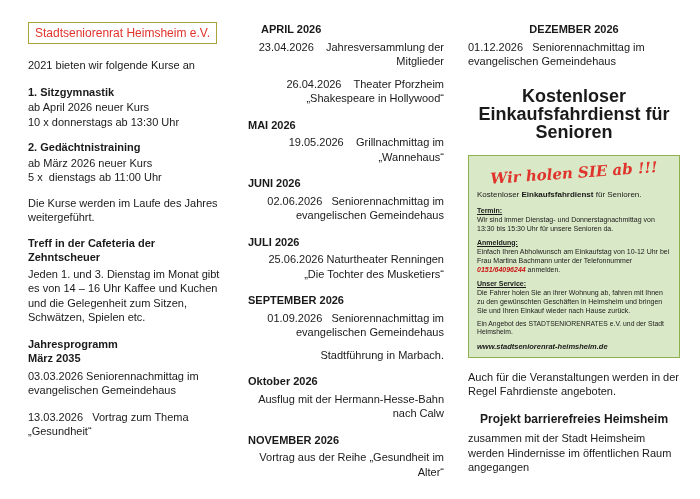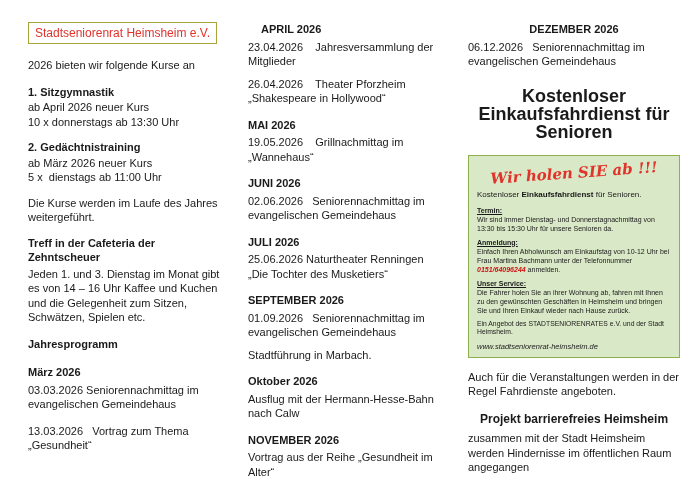--- a/index.html
+++ b/index.html
@@ -22,28 +22,28 @@
     color: var(--title-red, #e0332c);
     font-size: 12px; padding: 3px 6px; margin-bottom: 14px;
     display: inline-block; align-self: flex-start;
   }
   .intro { margin-bottom: 12px; }
   .block { margin-bottom: 11px; }
   .block p.bold { margin-bottom: 1px; }
   .note { margin-bottom: 11px; }
   .treff-title { margin-bottom: 2px; }
   .treff-text { margin-bottom: 12px; }
-  .program-title { margin-bottom: 14px; }
+  .program-title { }
   .march-title { margin-bottom: 3px; }
   .march-item { margin-bottom: 12px; }
 
   
   .month-heading { font-weight: bold; margin: 4px 0 3px; }
   .col-mid .month-heading:first-child { margin-top: 0; margin-left: 13px; }
-  .event { margin-bottom: 8px; }
+  .event { margin-bottom: 8px; text-align: right; }
 
   
   .dez-heading { font-weight: bold; margin-bottom: 3px; }
   .dez-item { margin-bottom: 14px; }
   .service-heading {
     font-weight: bold; font-size: 18px; line-height: 18px;
     text-align: center; margin: 4px 6px 14px;
   }
   .service-box {
     background: var(--service-box-bg, #d9e8c6);
@@ -55,56 +55,56 @@
     font-family: "DejaVu Serif", serif;
     font-style: italic; font-weight: bold; font-size: 15px;
     text-align: center; transform: rotate(-4deg);
     margin: 2px 0 8px;
   }
   .box-intro { font-size: 8px; line-height: 10px; margin-bottom: 6px; }
   .box-label { font-size: 7px; line-height: 9px; text-decoration: underline; font-weight: bold; }
   .box-text { font-size: 7px; line-height: 9px; margin-bottom: 5px; }
   .phone { color: var(--phone-red, #cc1111); font-weight: bold; font-style: italic; }
   .box-footer { font-size: 6.8px; line-height: 8.5px; margin: 4px 0 5px; }
-  .box-website { font-size: 7.5px; line-height: 9px; font-weight: normal; font-style: italic; }
+  .box-website { font-size: 7.5px; line-height: 9px; font-weight: bold; font-style: italic; }
   .veranstaltungen { margin-bottom: 13px; }
   .projekt-title { font-weight: bold; font-size: 12px; margin-bottom: 5px; }
 </style>
 </head>
 <body>
 
 <div class="page">
 
   <div class="col col-left">
     <div class="org-title-box">
       <span>Stadtseniorenrat Heimsheim e.V.</span>
     </div>
 
-    <p class="intro">2026 bieten wir folgende Kurse an</p>
+    <p class="intro">2021 bieten wir folgende Kurse an</p>
 
     <div class="block">
       <p class="bold">1. Sitzgymnastik</p>
       <p>ab April 2026 neuer Kurs</p>
       <p>10 x donnerstags ab 13:30 Uhr</p>
     </div>
 
     <div class="block">
       <p class="bold">2. Gedächtnistraining</p>
       <p>ab März 2026 neuer Kurs</p>
       <p>5 x  dienstags ab 11:00 Uhr</p>
     </div>
 
     <p class="note">Die Kurse werden im Laufe des Jahres weitergeführt.</p>
 
     <p class="bold treff-title">Treff in der Cafeteria der Zehntscheuer</p>
     <p class="treff-text">Jeden 1. und 3. Dienstag im Monat gibt es von 14 – 16 Uhr Kaffee und Kuchen und die Gelegenheit zum Sitzen, Schwätzen, Spielen etc.</p>
 
     <p class="bold program-title">Jahresprogramm</p>
 
-    <p class="bold march-title">März 2026</p>
+    <p class="bold march-title">März 2035</p>
     <p class="march-item">03.03.2026 Seniorennachmittag im evangelischen Gemeindehaus</p>
     <p class="march-item">13.03.2026   Vortrag zum Thema „Gesundheit“</p>
   </div>
 
   <div class="col col-mid">
     <p class="month-heading">APRIL 2026</p>
     <p class="event">23.04.2026    Jahresversammlung der Mitglieder</p>
     <p class="event">26.04.2026    Theater Pforzheim „Shakespeare in Hollywood“</p>
 
     <p class="month-heading">MAI 2026</p>
@@ -122,21 +122,21 @@
 
     <p class="month-heading">Oktober 2026</p>
     <p class="event">Ausflug mit der Hermann-Hesse-Bahn nach Calw</p>
 
     <p class="month-heading">NOVEMBER 2026</p>
     <p class="event">Vortrag aus der Reihe „Gesundheit im Alter“</p>
   </div>
 
   <div class="col col-right">
     <p class="dez-heading">DEZEMBER 2026</p>
-    <p class="dez-item">06.12.2026   Seniorennachmittag im evangelischen Gemeindehaus</p>
+    <p class="dez-item">01.12.2026   Seniorennachmittag im evangelischen Gemeindehaus</p>
 
     <p class="service-heading">Kostenloser Einkaufsfahrdienst für Senioren</p>
 
     <div class="service-box">
       <div class="slogan">Wir holen SIE ab !!!</div>
 
       <p class="box-intro"><span>Kostenloser </span><b>Einkaufsfahrdienst</b><span> für Senioren.</span></p>
 
       <p class="box-label">Termin:</p>
       <p class="box-text">Wir sind immer Dienstag- und Donnerstagnachmittag von 13:30 bis 15:30 Uhr für unsere Senioren da.</p>

